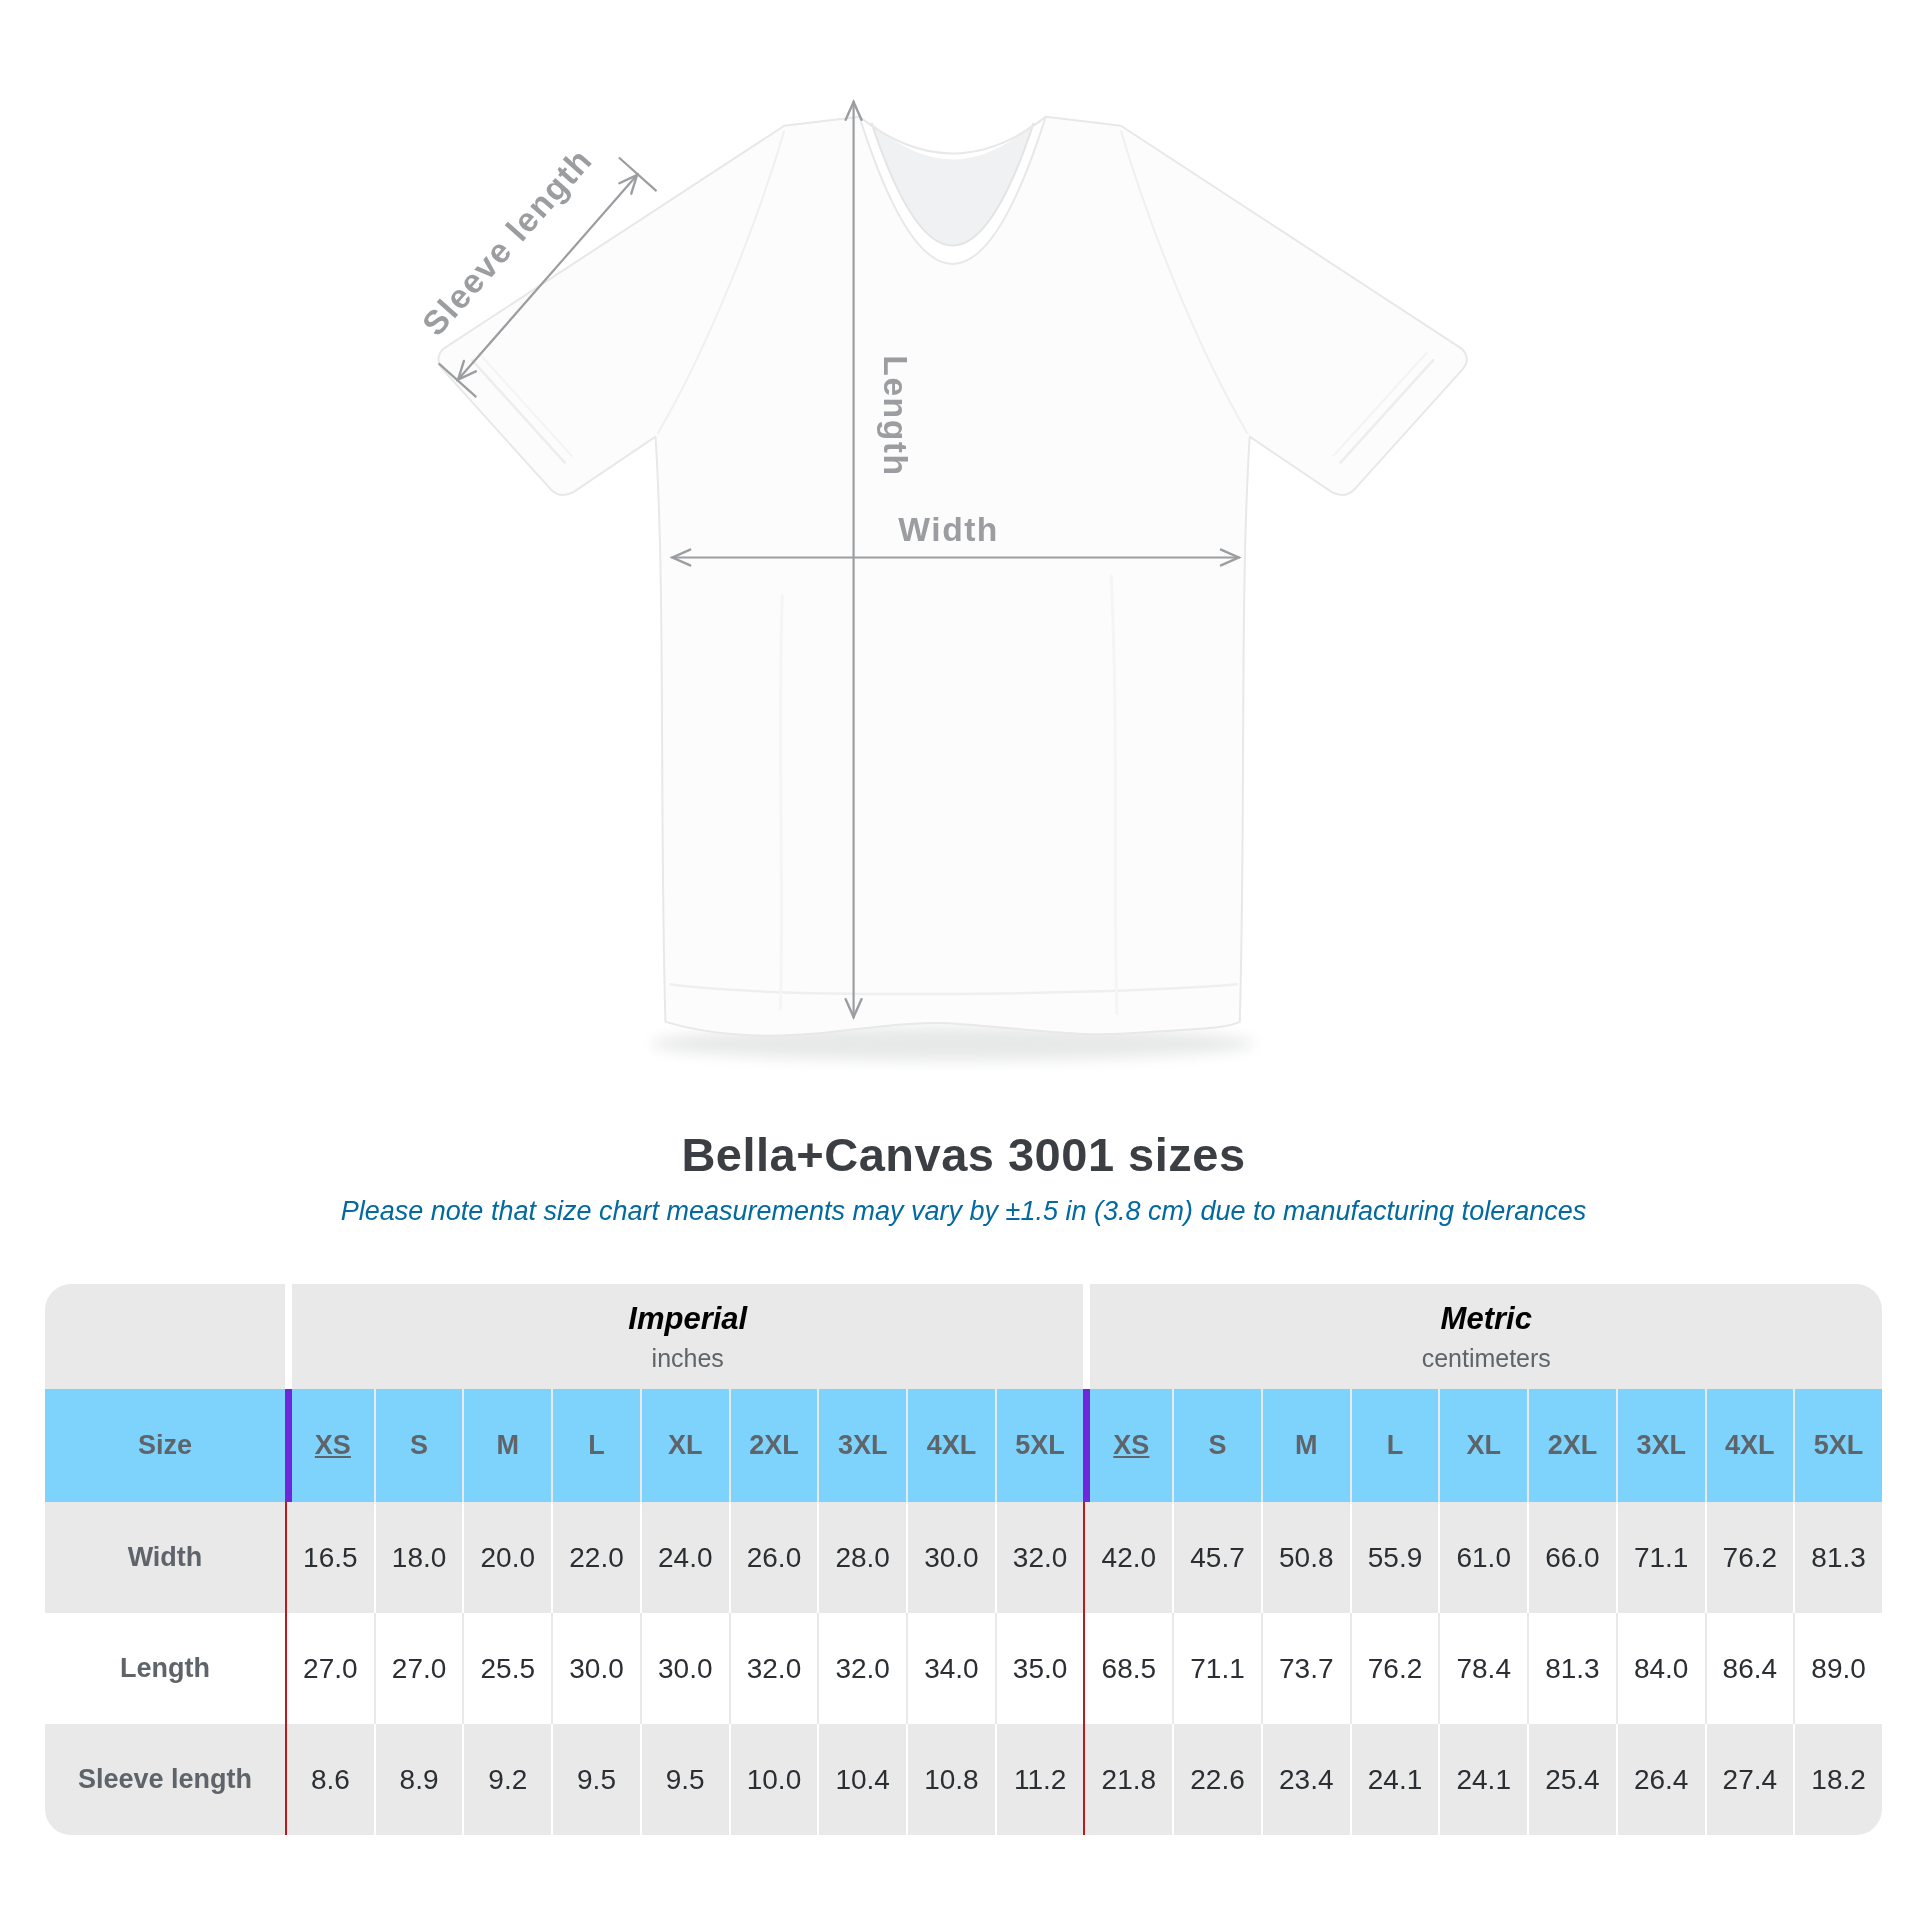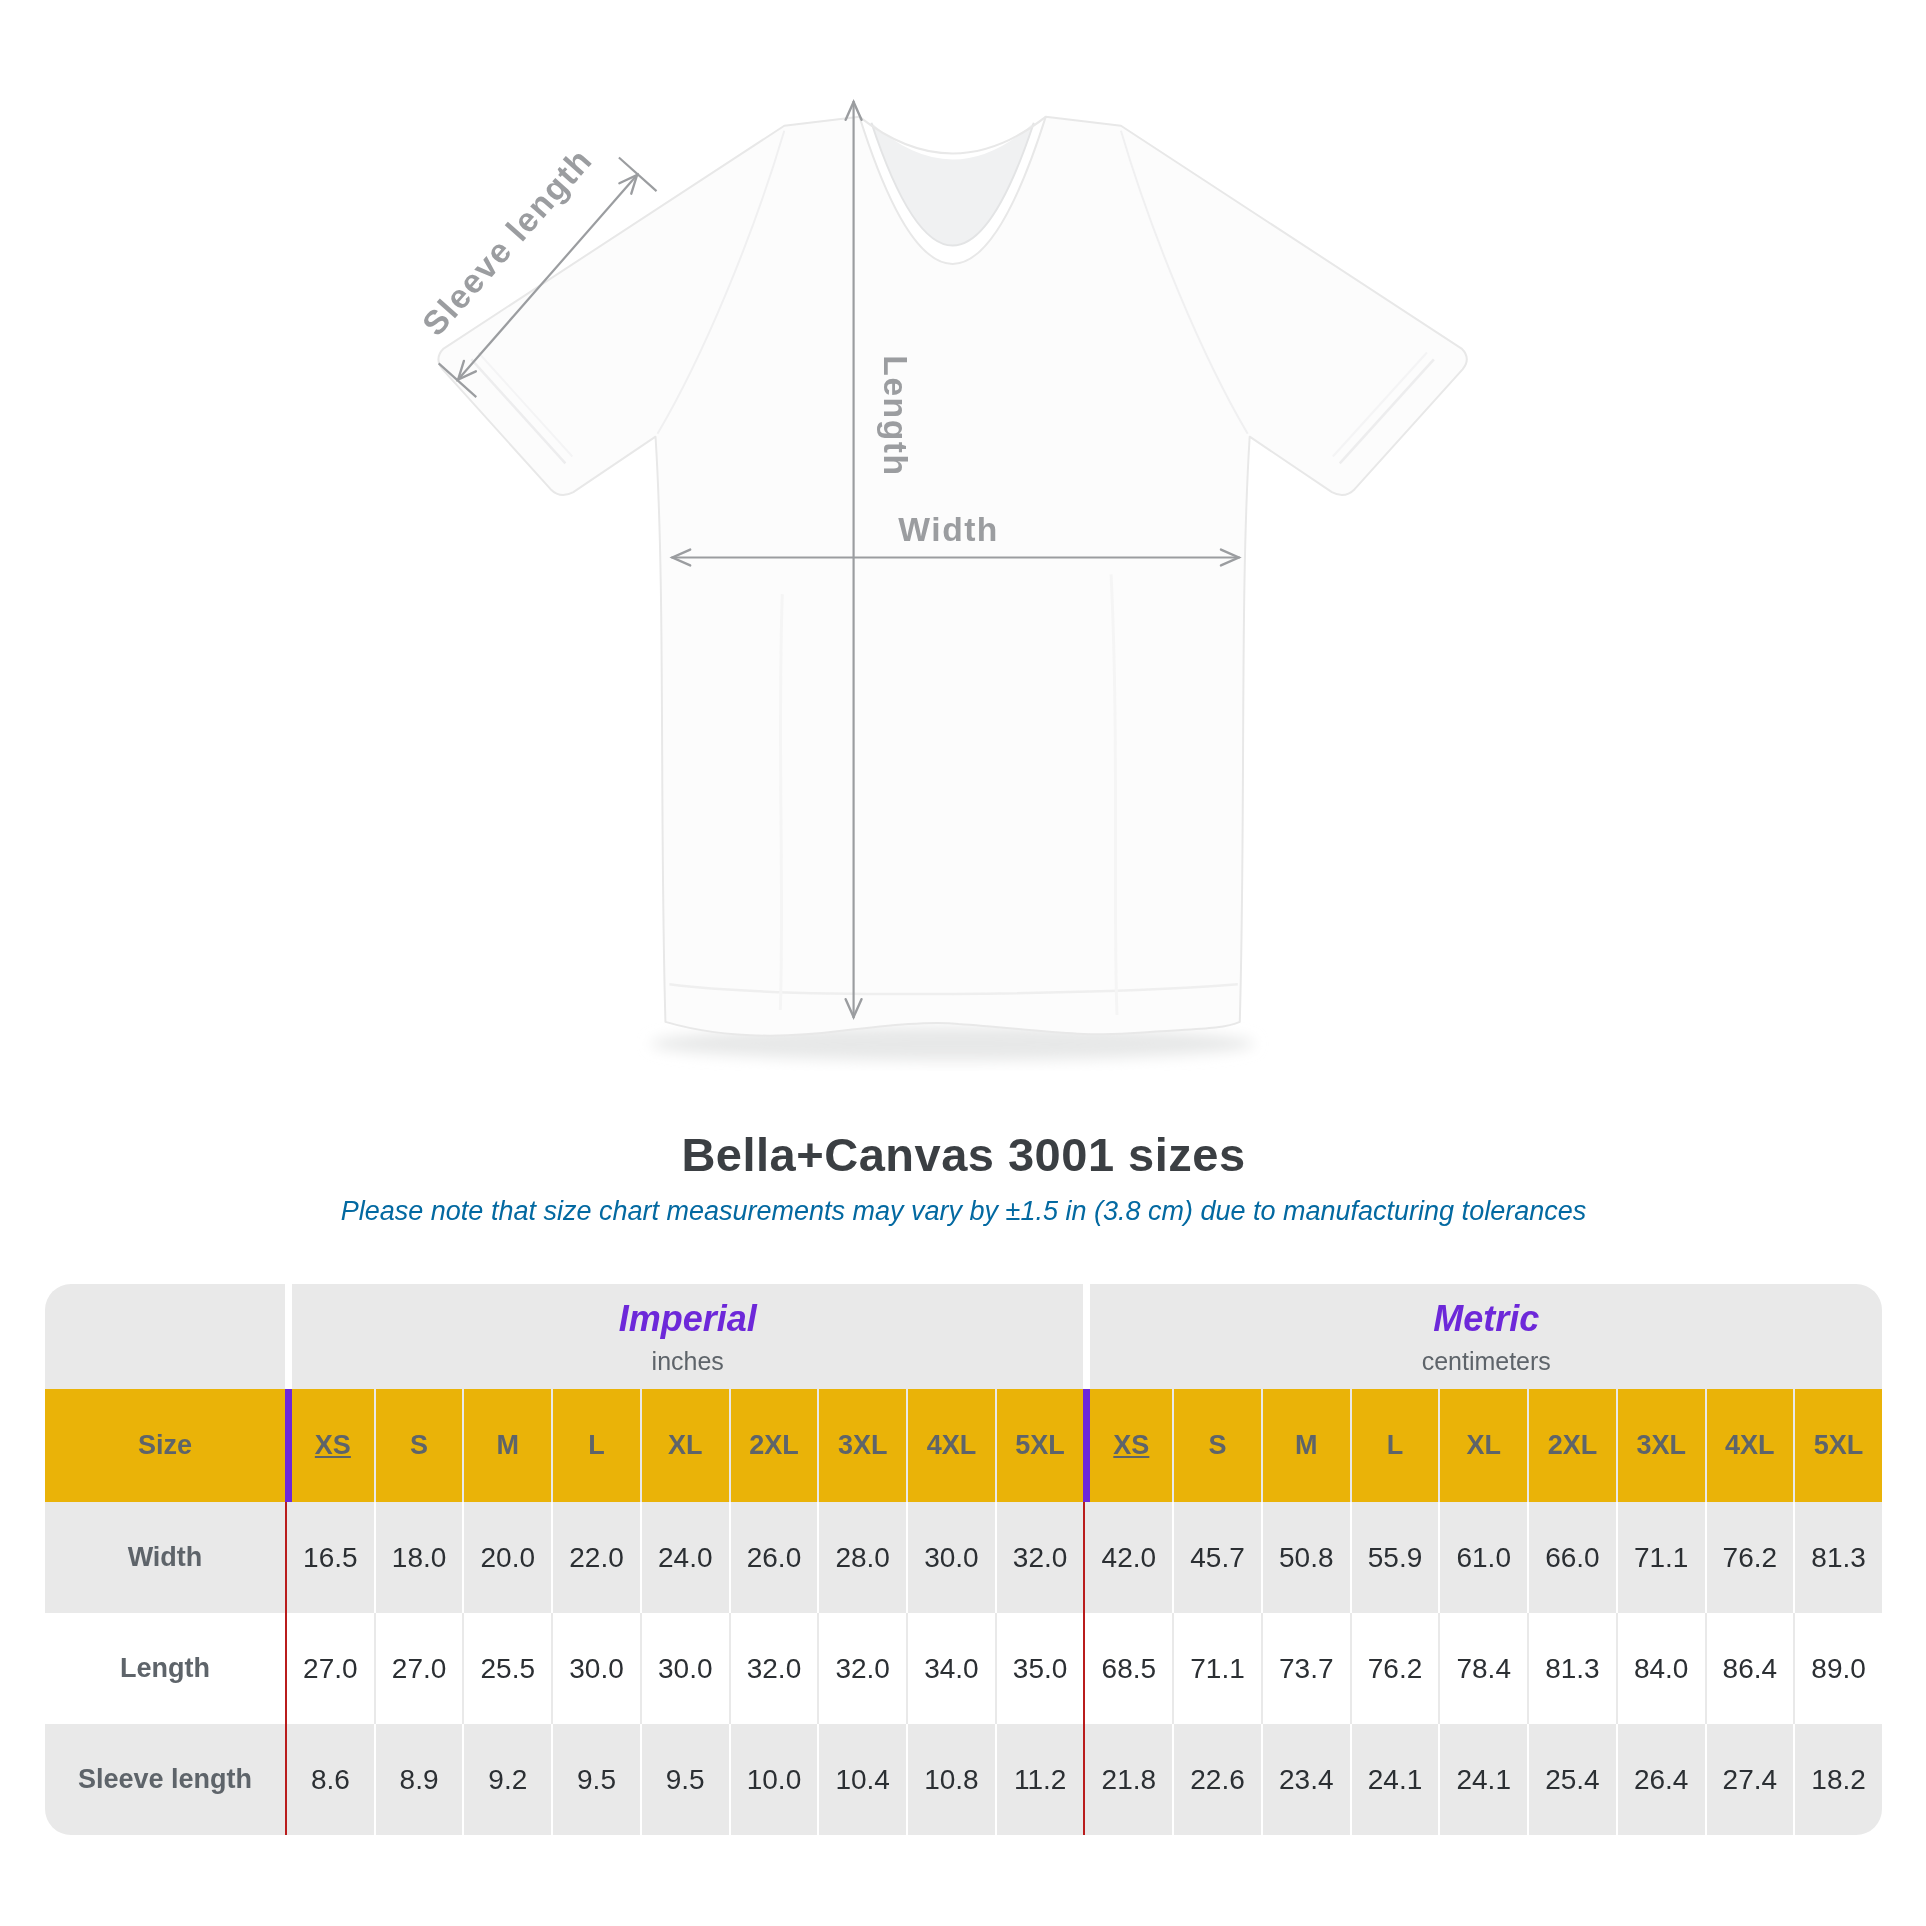--- a/index.html
+++ b/index.html
@@ -49,25 +49,25 @@
     table-layout: fixed;
   }
   col.c-label { width: 240px; }
   td { text-align: center; vertical-align: middle; }
 
   
   .band       { background: #e9e9e9; height: 105px; }
   .band.group { border-left: 7px solid #ffffff; }
   .corner-tl  { border-top-left-radius: 26px; }
   .corner-tr  { border-top-right-radius: 26px; }
-  .gname { font-size: 36px; font-weight: bold; font-style: italic; color: #6d28d9; }
+  .gname { font-size: 31px; font-weight: bold; font-style: italic; color: #000000; }
   .gunit { font-size: 25px; color: #5e646a; margin-top: 7px; }
 
   
-  .head-row td { background: #eab308; height: 113px; }
+  .head-row td { background: #7dd3fc; height: 113px; }
   .size-head {
     font-weight: bold; font-size: 27px; color: #5e646a;
     border-left: 2px solid #e9e9e9;
   }
   .head-row .size-head.group-start { border-left: 7px solid #6d28d9; text-decoration: underline; }
   .corner-head { font-weight: bold; font-size: 27px; color: #5e646a; }
 
   
   tbody td { height: 111px; }
   .row-gray  td { background: #e9e9e9; border-left: 2px solid #ffffff; }

